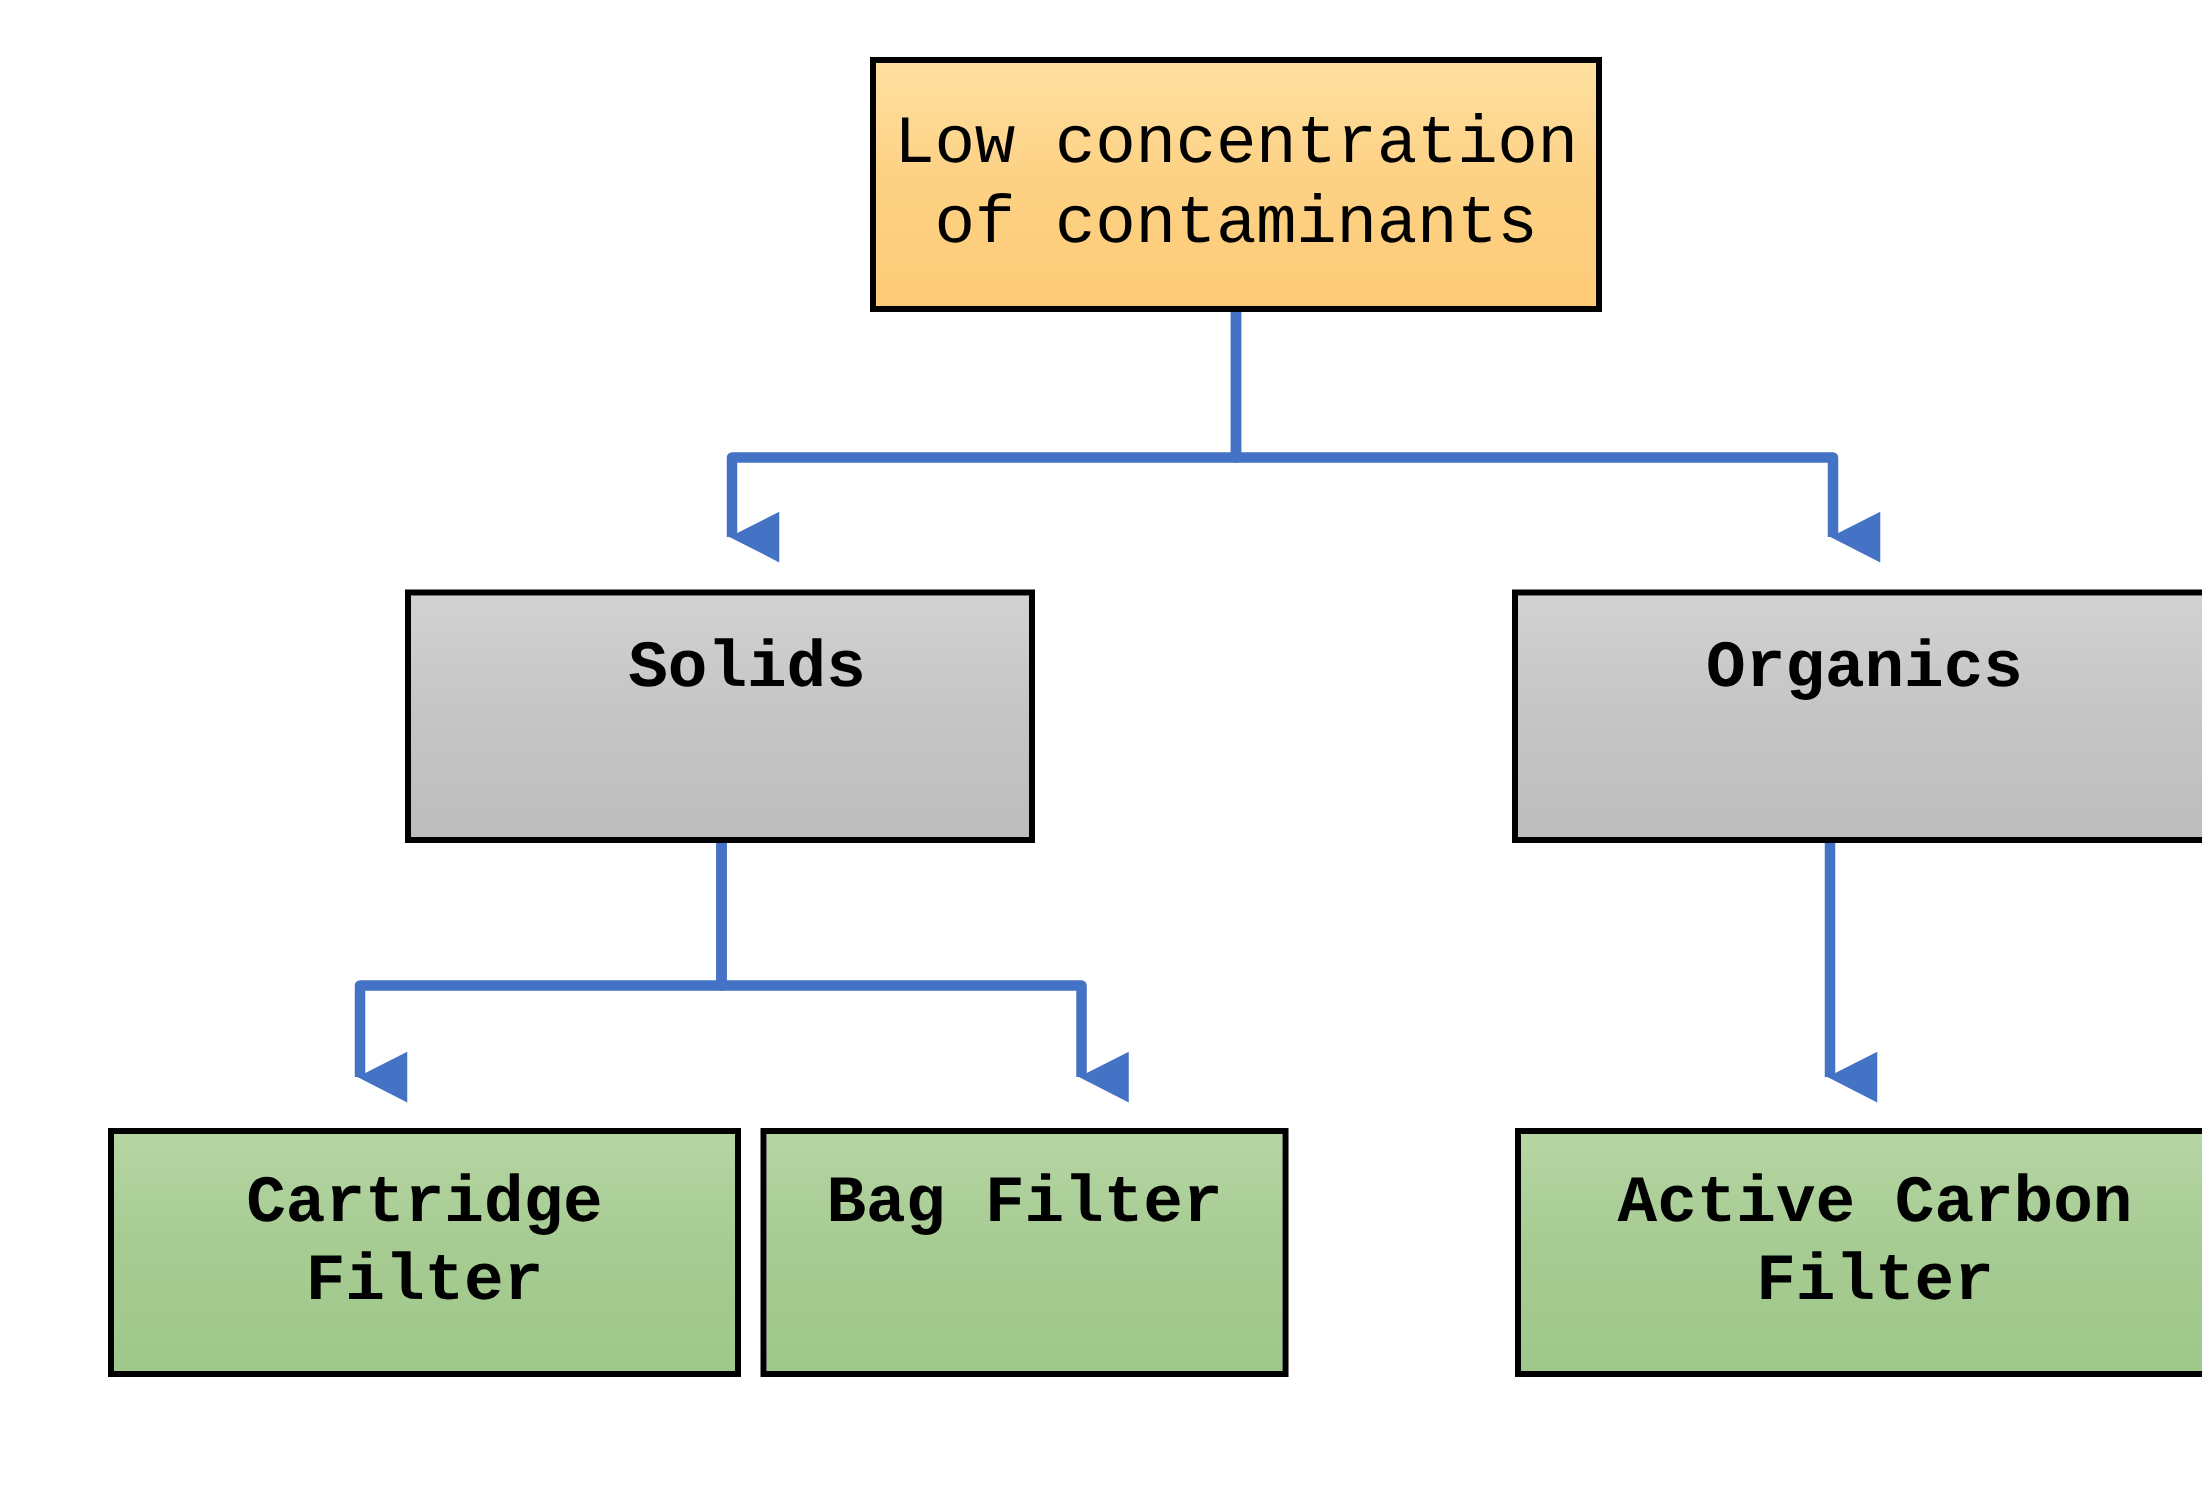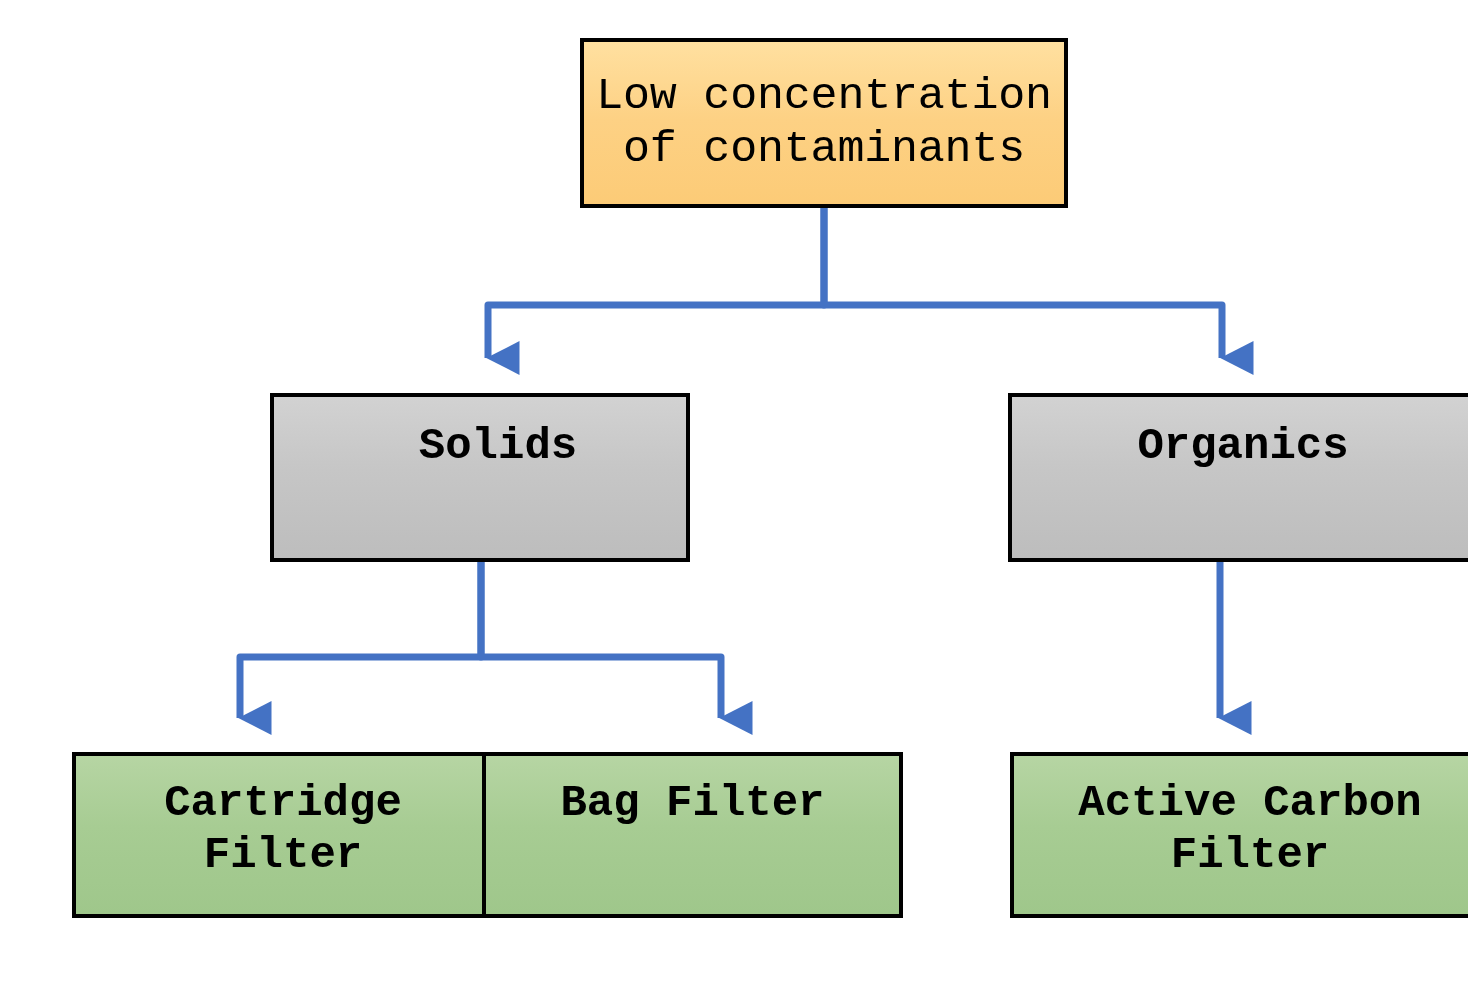--- a/index.html
+++ b/index.html
@@ -71,21 +71,21 @@
   .node--leaf {
     top: 752px;
     height: 166px;
     background: linear-gradient(180deg, #b6d5a3 0%, #a7cc93 45%, #9fc78b 100%);
     align-items: flex-start;
     padding-top: 22px;
     font-size: 44px;
     font-weight: bold;
   }
   .node--cartridge { left: 30px;   width: 422px; margin-left: 42px; }
-  .node--bag       { left: 482px;  width: 421px; }
+  .node--bag       { left: 507px;  width: 352px; }
   .node--carbon    { left: 1010px; width: 480px; }
 </style>
 </head>
 <body>
 
 <div id="canvas">
 
   <svg class="connectors" viewBox="0 0 1468 993" width="1468" height="993" xmlns="http://www.w3.org/2000/svg">
     <defs>
       <marker id="arrow" viewBox="0 0 12 12" refX="6" refY="11" markerWidth="5.0" markerHeight="5.0" orient="auto" markerUnits="strokeWidth">

